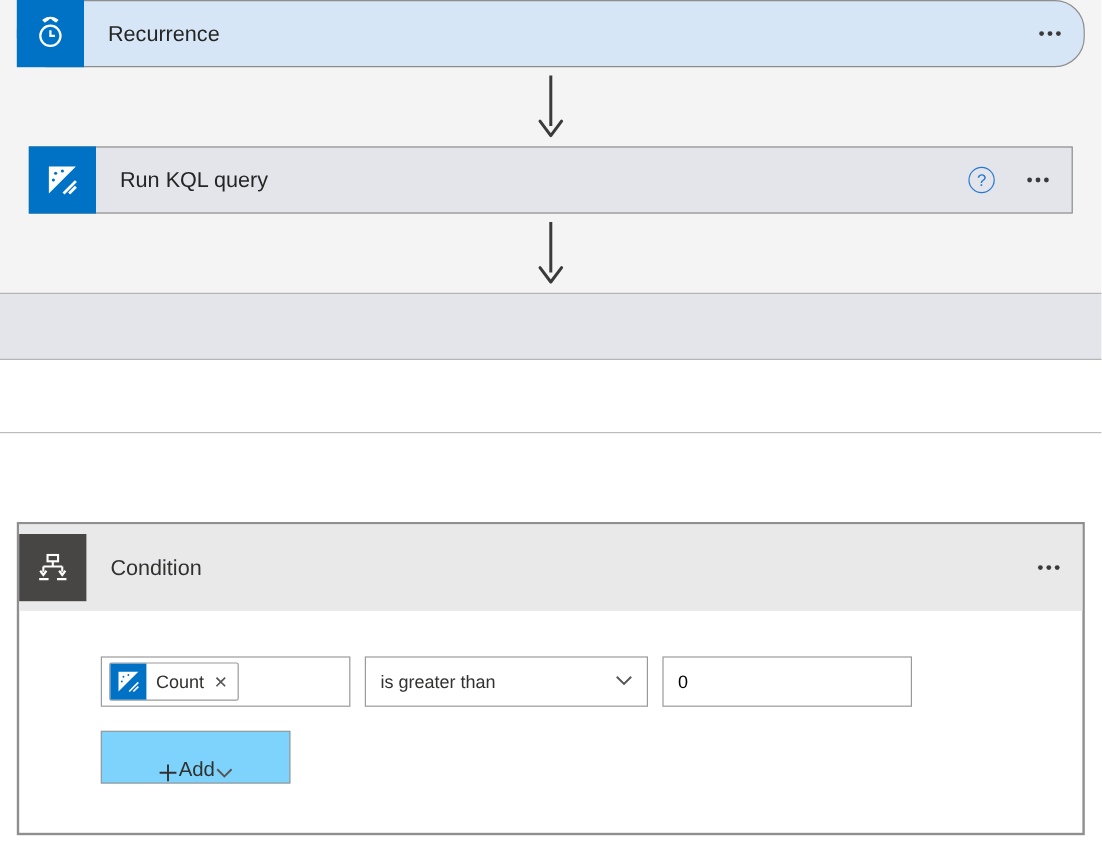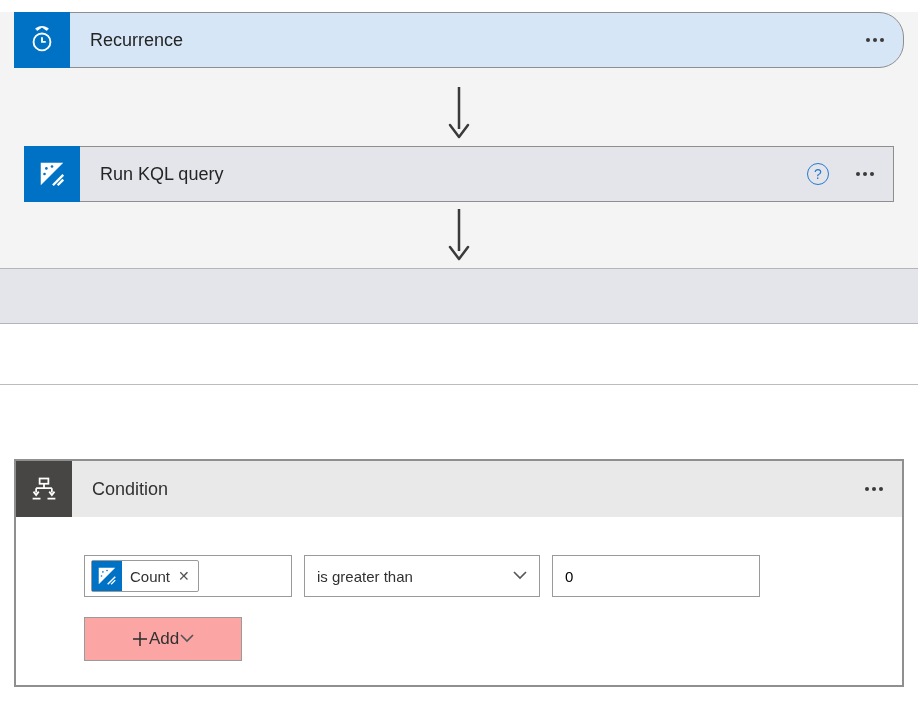--- a/index.html
+++ b/index.html
@@ -22,21 +22,21 @@
 
   
   .action-card {
     height: 56px;
     display: flex;
     align-items: center;
     position: relative;
     border: 1px solid #8e8e8e;
   }
   .card-recurrence {
-    margin: 12px 14px;
+    margin: 0 14px;
     background: #d6e6f6;
     border-radius: 25px;
   }
   .card-kql {
     margin: 0 24px;
     background: #e3e5ea;
   }
   .icon-tile {
     width: 56px;
     height: 56px;
@@ -109,42 +109,42 @@
     margin-top: 60px;
   }
 
   
   .condition-card {
     margin: 74px 14px 0 14px;
     border: 2px solid #8f8f8f;
     background: #ffffff;
   }
   .condition-header {
-    height: 56px;
+    height: 72px;
     background: #e9e9e9;
     display: flex;
     align-items: center;
     position: relative;
   }
   .condition-icon-tile {
     width: 56px;
     height: 56px;
     background: #484644;
     color: #ffffff;
     display: flex;
     align-items: center;
     justify-content: center;
     flex-shrink: 0;
   }
   .condition-title {
     padding-left: 20px;
     font-size: 18px;
   }
   .condition-body {
-    padding: 38px 0 24px 68px;
+    padding: 38px 0 41px 68px;
   }
   .cond-row {
     display: flex;
     gap: 12px;
     align-items: stretch;
     margin-bottom: 20px;
   }
   .token-field {
     width: 208px;
     height: 42px;
@@ -196,26 +196,26 @@
     padding: 0 12px;
     font-size: 15px;
     font-family: inherit;
     outline: none;
   }
   .add-btn {
     height: 44px;
     width: 158px;
     border: 1px solid #9a9a9a;
     display: flex;
-    align-items: center;
+    align-items: flex-end;
     justify-content: center;
     gap: 1px;
     cursor: pointer;
     font-size: 17px;
-    background: #fca5a5;
+    background: #7dd3fc;
   }
   .plus-svg { width: 16px; height: 16px; }
 </style>
 </head>
 <body>
 
 <div class="canvas">
 
   <div class="upper-region">
 

